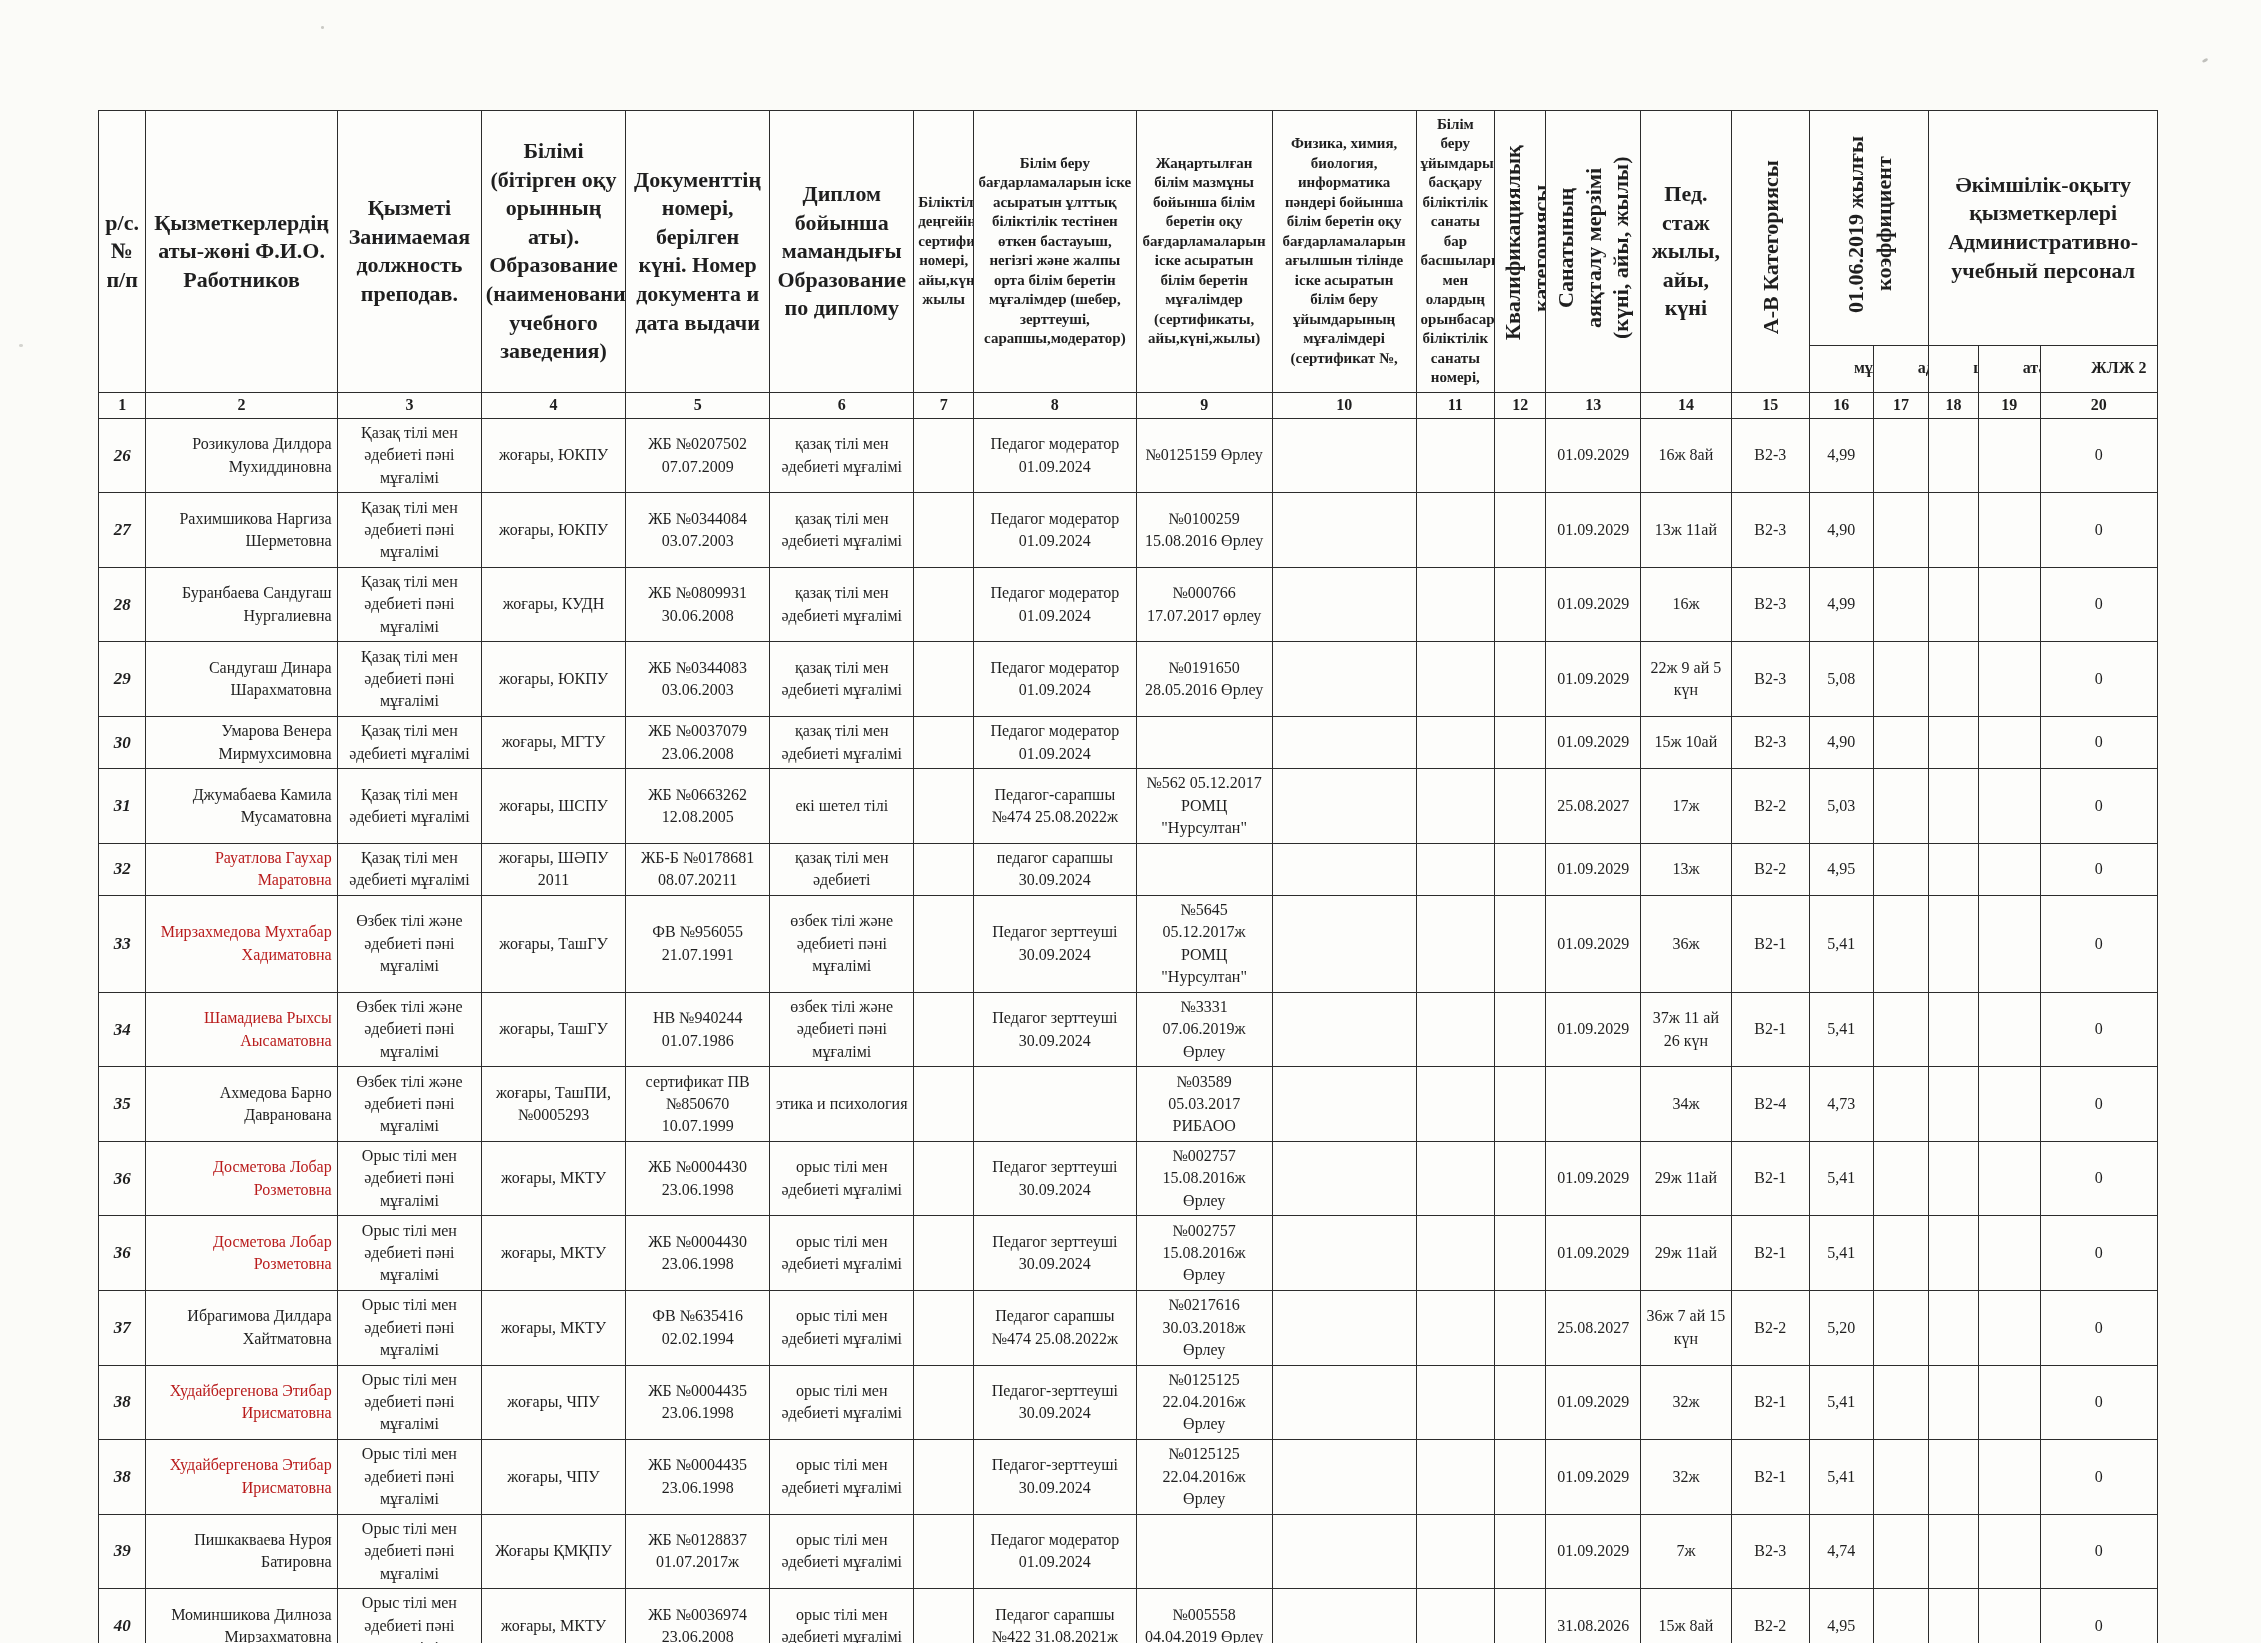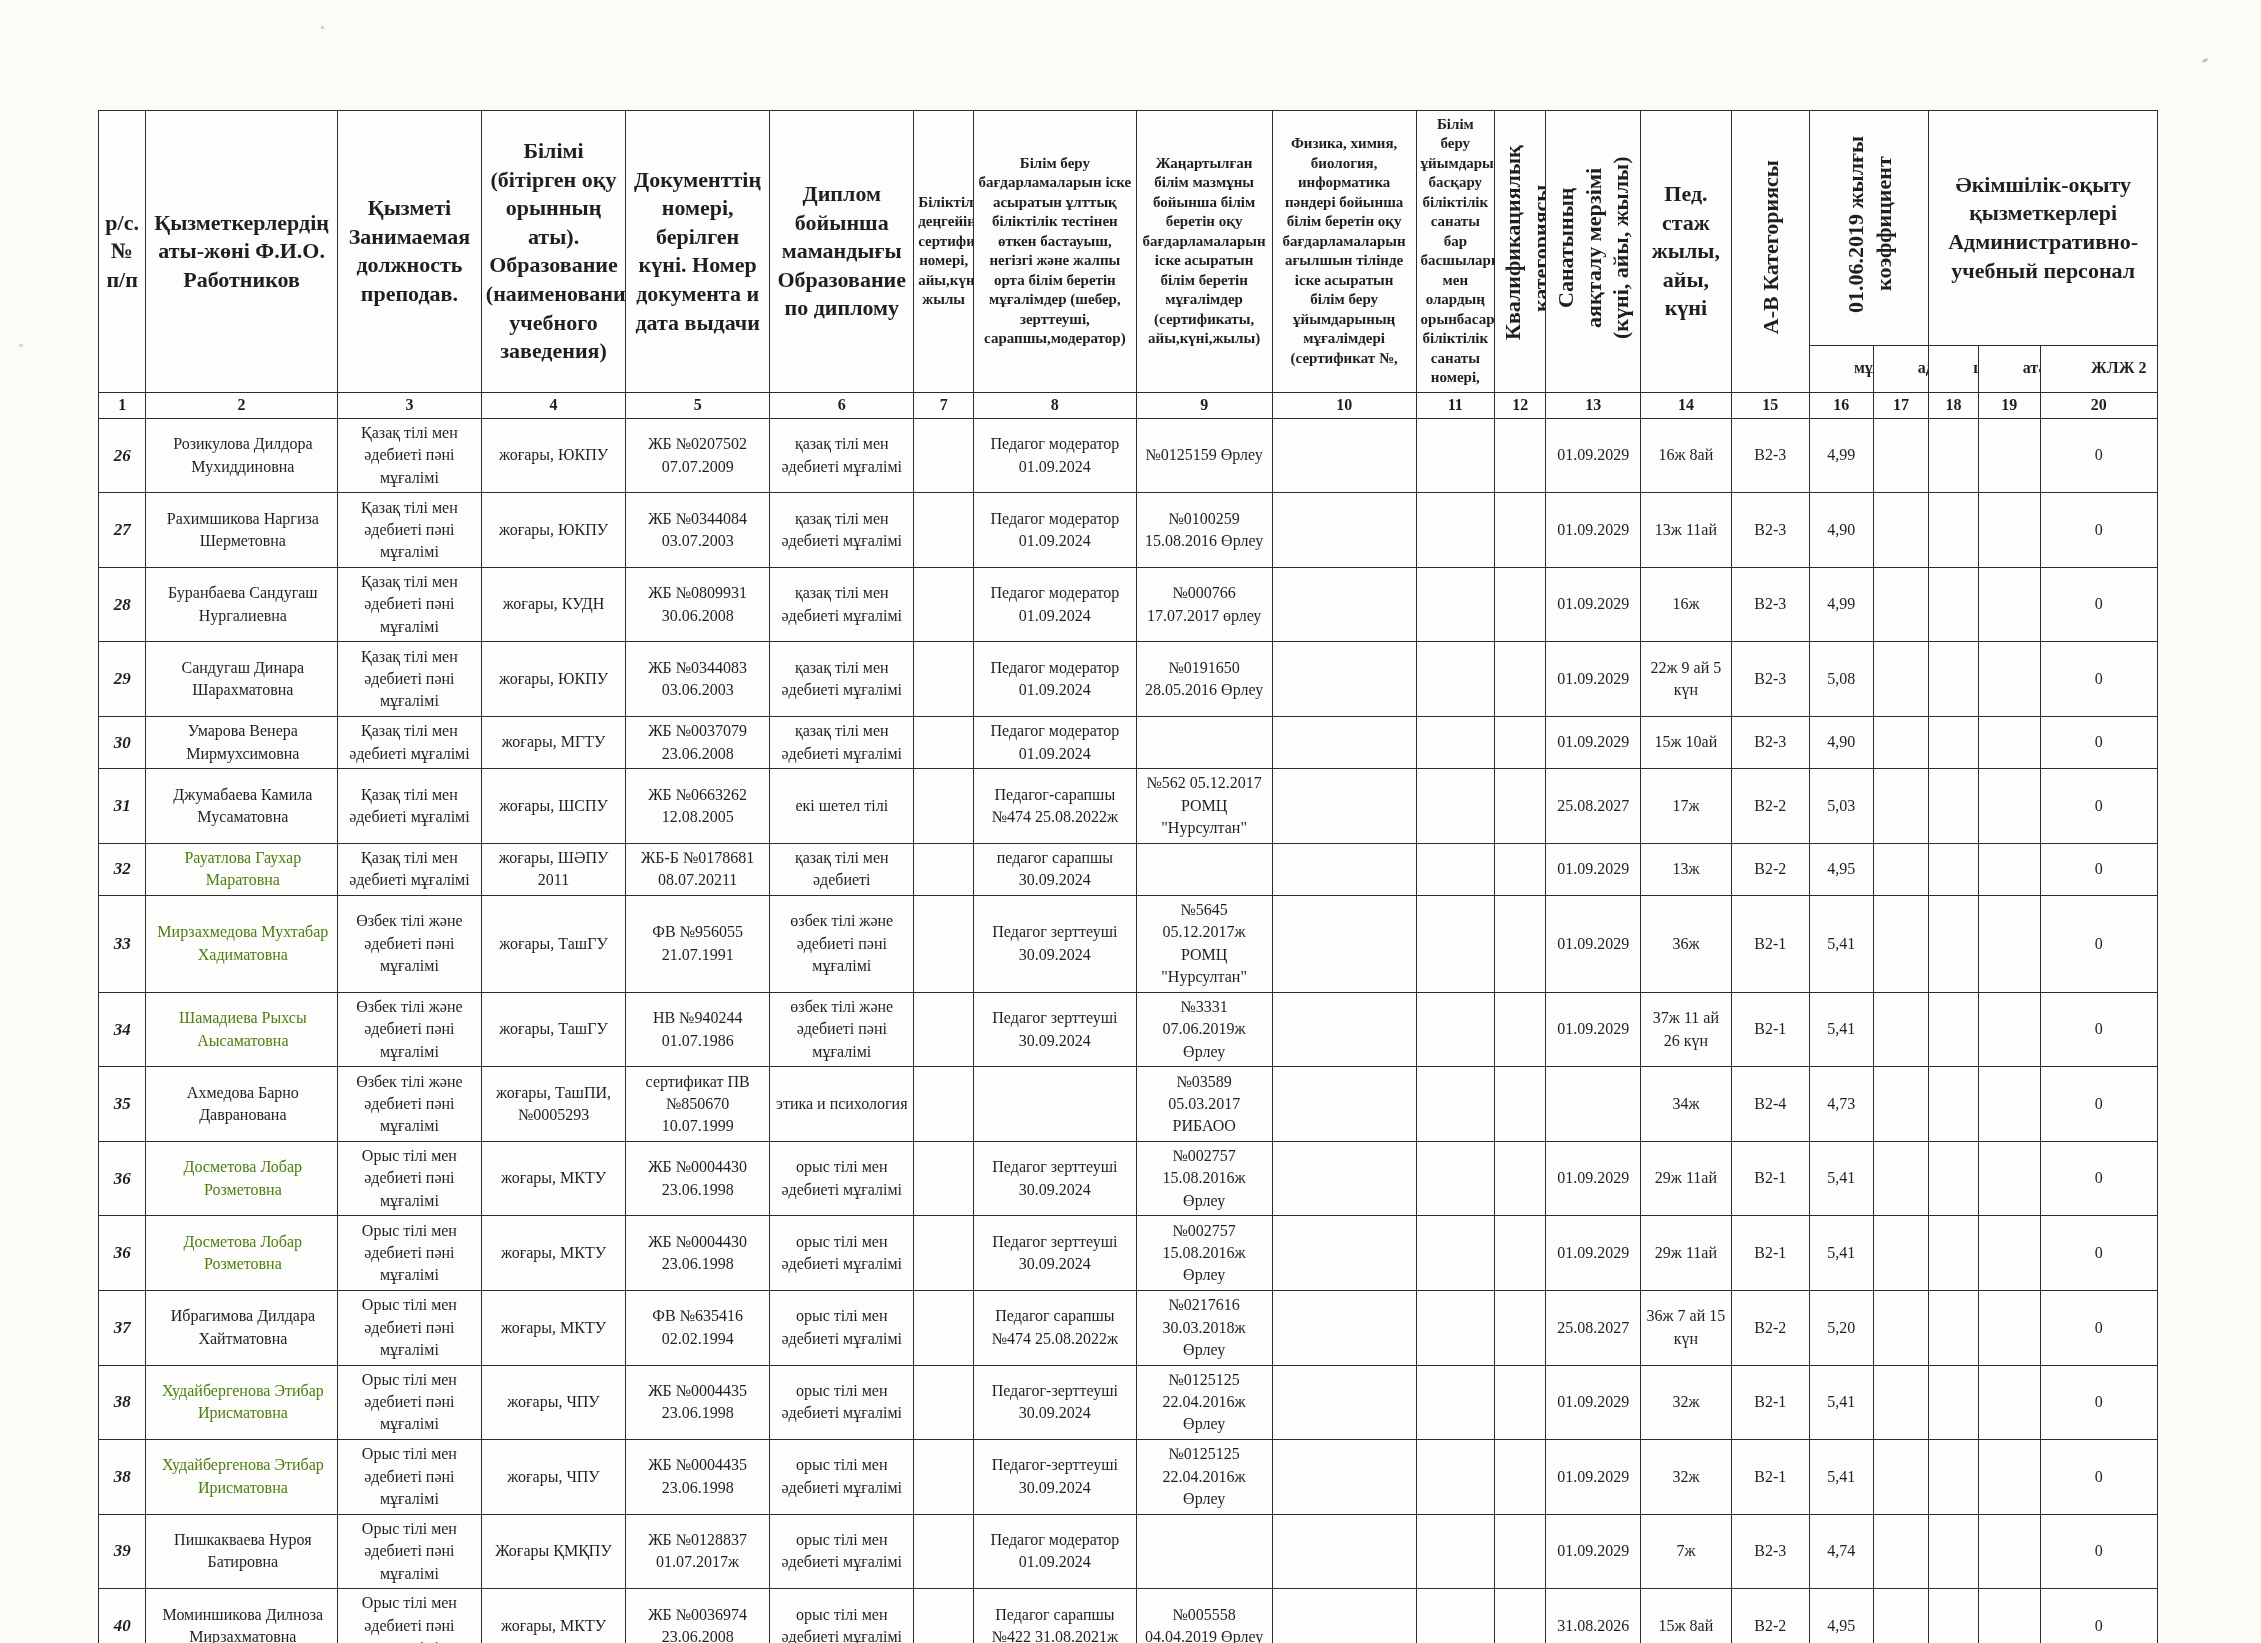--- a/index.html
+++ b/index.html
@@ -30,22 +30,22 @@
     writing-mode:vertical-rl;transform:rotate(180deg);
     display:inline-block;max-height:184px;line-height:1.25;
     white-space:normal;
   }
   tbody td{
     font-size:16px;line-height:1.4;text-align:center;vertical-align:middle;
     padding:3.2px 5.2px;
   }
   tbody tr{height:45px;}
   tbody td.cell-no{font-weight:bold;font-size:17px;font-style:italic;}
-  tbody td.cell-name{text-align:center;padding-left:7.7px;}
-  tbody td.faint{color:#4d7c0f;}
+  tbody td.cell-name{text-align:right;padding-left:7.7px;}
+  tbody td.faint{color:#b91c1c;}
   
   .speck{position:absolute;background:#9a9a94;border-radius:50%;}
 </style>
 </head>
 <body>
 
 <div class="speck" style="left:321px;top:26px;width:3.2px;height:2.6px;opacity:.5;"></div>
 <div class="speck" style="left:2202px;top:59px;width:5.8px;height:2.6px;opacity:.6;transform:rotate(-30deg);"></div>
 <div class="speck" style="left:703px;top:1597px;width:3.2px;height:3.2px;opacity:.45;"></div>
 <div class="speck" style="left:19.3px;top:344px;width:3.9px;height:2.6px;opacity:.4;"></div>

